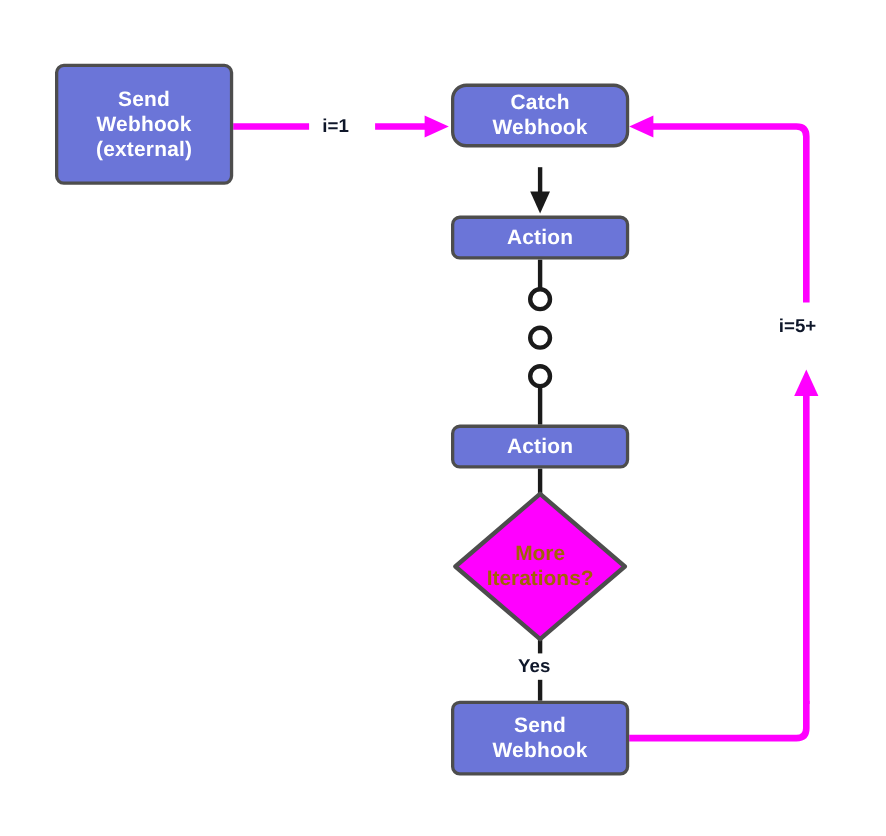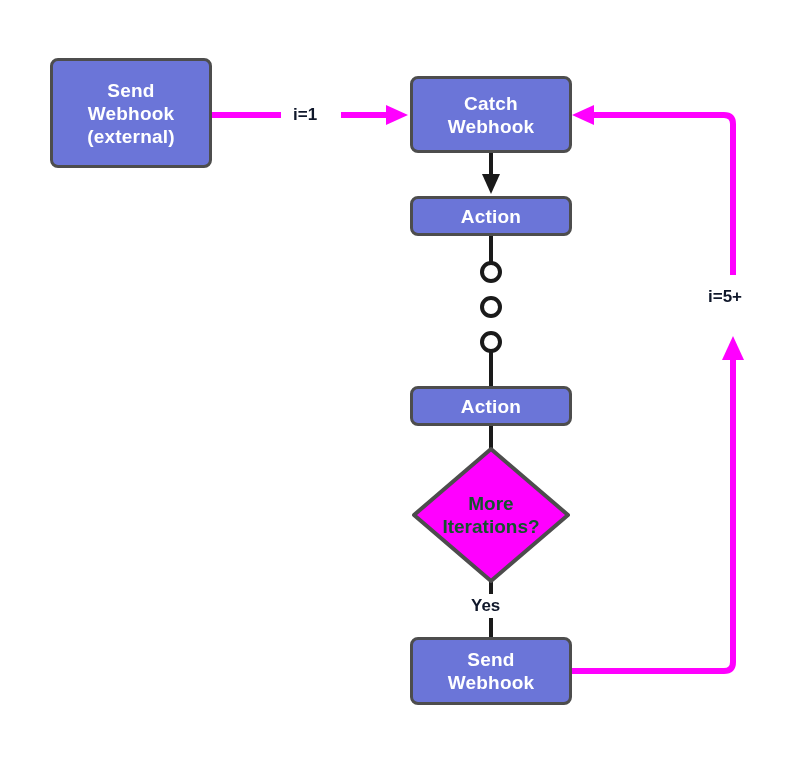--- a/index.html
+++ b/index.html
@@ -51,21 +51,21 @@
   .node-diamond-label {
     position: absolute;
     left: 0;
     top: 0;
     width: 100%;
     height: 100%;
     display: flex;
     align-items: center;
     justify-content: center;
     text-align: center;
-    color: #14532d;
+    color: #a16207;
     font-weight: bold;
     font-size: 19px;
     line-height: 23px;
     white-space: pre-line;
     pointer-events: none;
   }
   .edge-label {
     position: absolute;
     color: #0f172a;
     font-weight: bold;
@@ -133,21 +133,21 @@
 
     <g>
       <path d="M 491 449 L 568 515 L 491 581 L 414 515 Z" fill="#ff00ff" stroke="#4d4d4d" stroke-width="4" stroke-linejoin="round"></path>
     </g>
   </svg>
 
   <div class="node node-box" style="left:50px; top:58px; width:162px; height:110px;">Send
 Webhook
 (external)</div>
 
-  <div class="node node-box" style="left:410px; top:76px; width:162px; height:77px;">Catch
+  <div class="node node-box" style="left:410px; top:76px; width:162px; height:58px;border-radius:14px;">Catch
 Webhook</div>
 
   <div class="node node-box" style="left:410px; top:196px; width:162px; height:40px;">Action</div>
 
   <div class="node node-box" style="left:410px; top:386px; width:162px; height:40px;">Action</div>
 
   <div class="node-diamond-wrap" style="left:414px; top:449px; width:154px; height:132px;">
     <div class="node-diamond-label">More
 Iterations?</div>
   </div>

